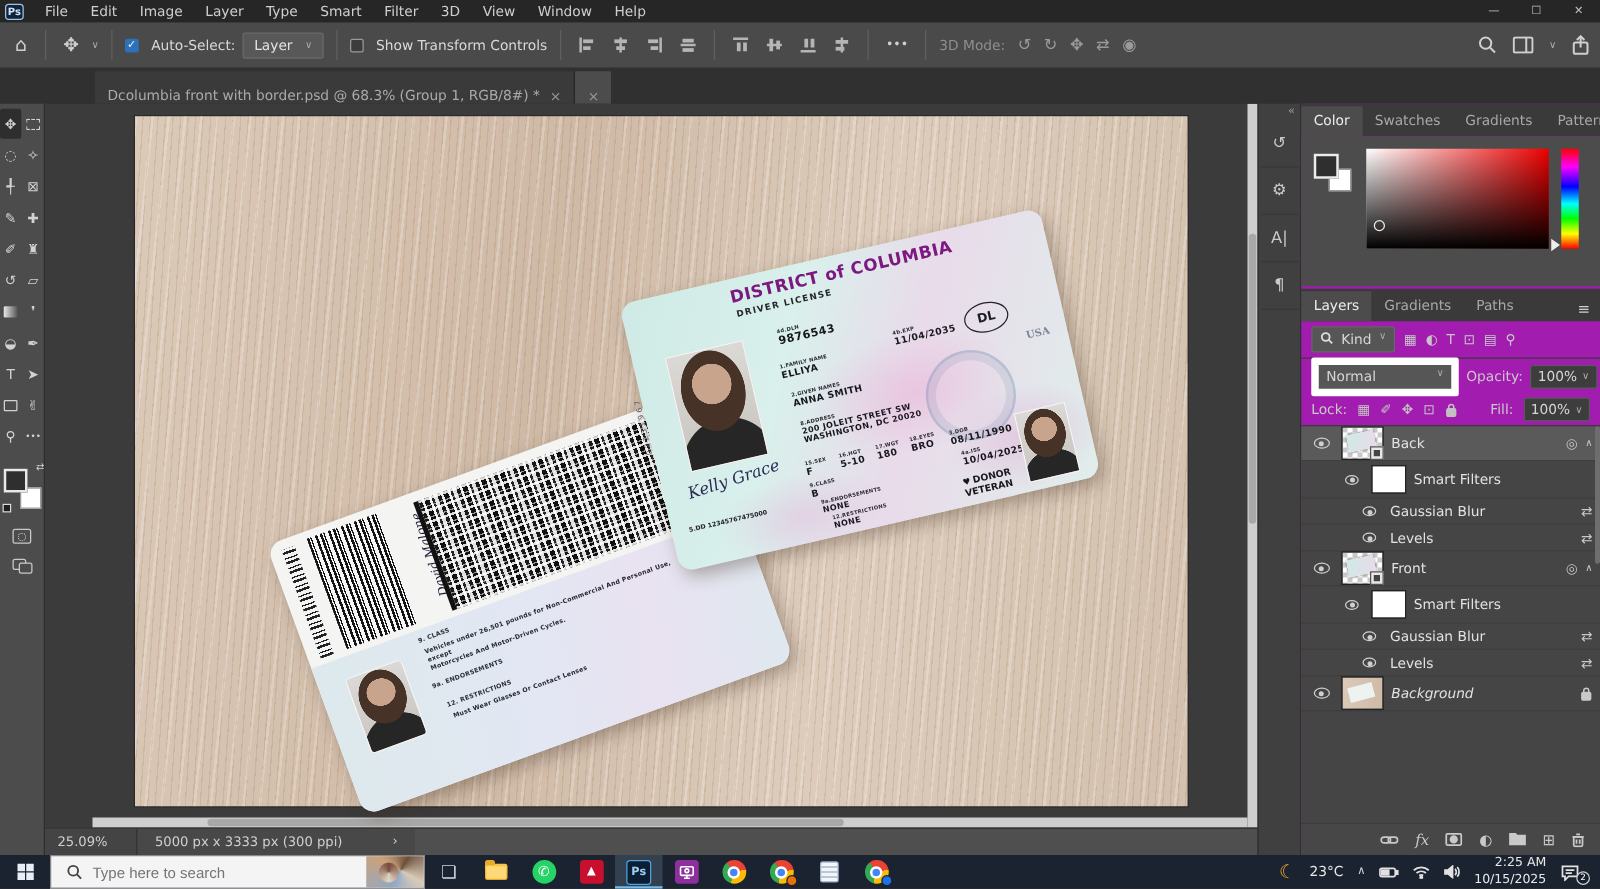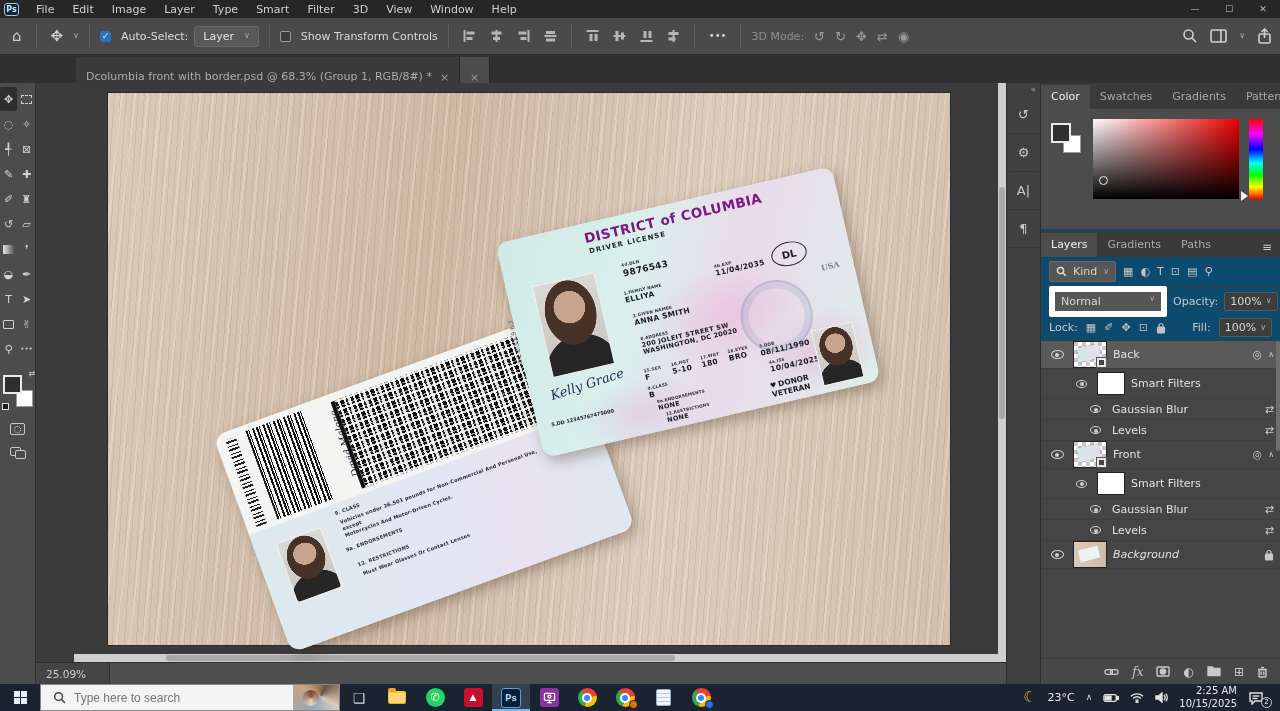--- a/index.html
+++ b/index.html
@@ -114,37 +114,37 @@
   .bk-photo{left:22px;top:122px;width:48px;height:64px;border-radius:4px}
   .bk .fl{font-size:5px}
   .bk-text{position:absolute;font-size:5px;font-weight:bold;color:#26262e;line-height:1.35;letter-spacing:.2px}
 
   
   .dockstrip{width:34px;background:#404040;border-left:1px solid #2e2e2e;display:flex;flex-direction:column;align-items:center}
   .dockstrip .coll{align-self:flex-end;font-size:9px;color:#9c9c9c;padding:2px 4px}
   .dock-ico{width:30px;height:38px;display:flex;align-items:center;justify-content:center;font-size:13px;color:#c9c9c9;border-bottom:1px solid #373737}
 
   
-  .panels{width:240px;background:#0c4a6e;display:flex;flex-direction:column;border-left:1px solid #2e2e2e}
+  .panels{width:240px;background:#a21caf;display:flex;flex-direction:column;border-left:1px solid #2e2e2e}
   .ptabs{height:26px;background:#3a3a3a;display:flex;align-items:flex-end}
   .ptab{padding:5px 10px 6px;font-size:11px;color:#a9a9a9}
   .ptab.active{background:#4c4c4c;color:#eee}
   .ptabs .ham{margin-left:auto;padding:4px 8px;color:#cfcfcf;font-size:12px}
   .color-body{position:relative;height:120px;background:#4c4c4c}
   .mini-sw{position:absolute;left:10px;top:14px;width:30px;height:30px}
   .mini-sw .fg{position:absolute;left:0;top:0;width:20px;height:20px;background:#2f2f2f;border:2px solid #ececec;z-index:2}
   .mini-sw .bg2{position:absolute;left:12px;top:12px;width:18px;height:18px;background:#fff;border:1px solid #999}
   .picker{position:absolute;left:52px;top:10px;width:146px;height:80px;background:linear-gradient(to bottom,rgba(0,0,0,0),#000),linear-gradient(to right,#fff,#e00)}
   .picker .cur{position:absolute;left:6px;bottom:14px;width:9px;height:9px;border:1px solid #eee;border-radius:50%}
   .huebar{position:absolute;left:208px;top:10px;width:14px;height:80px;background:linear-gradient(180deg,#f00,#f0f 18%,#00f 38%,#0ff 55%,#0f0 70%,#ff0 85%,#f00)}
   .huecur{position:absolute;left:200px;top:82px;width:0;height:0;border-top:5px solid rgba(0,0,0,0);border-bottom:5px solid rgba(0,0,0,0);border-left:7px solid #eee}
 
   .layers-panel{flex:1 1 auto;display:flex;flex-direction:column;min-height:0;margin-top:2px}
   .lrow-filter{height:30px;display:flex;align-items:center;gap:7px;padding:0 8px;border-bottom:1px solid #3a3a3a}
-  .kindsel{display:flex;align-items:center;gap:6px;background:#565656;border:1px solid #666;border-radius:2px;padding:3px 6px;font-size:11px}
+  .kindsel{display:flex;align-items:flex-start;gap:6px;background:#565656;border:1px solid #666;border-radius:2px;padding:3px 6px;font-size:11px}
   .kindsel svg{stroke:#ddd;fill:none;stroke-width:1.6}
   .fico{color:#c6c6c6;font-size:11px}
   .lrow-blend{height:28px;display:flex;align-items:center;gap:6px;padding:0 8px}
   .blendsel{flex:0 0 118px;display:flex;align-items:flex-start;justify-content:space-between;background:#565656;border:6px solid #ffffff;border-radius:2px;padding:3px 6px;font-size:11px}
   .small-label{font-size:11px;color:#c9c9c9}
   .valwell{display:flex;align-items:center;gap:4px;background:#3d3d3d;border:1px solid #585858;border-radius:2px;padding:2px 5px;font-size:11px}
   .lrow-lock{height:26px;display:flex;align-items:center;gap:8px;padding:0 8px;border-bottom:1px solid #3a3a3a}
   .lockico{font-size:11px;color:#c2c2c2}
   .layers-list{position:relative;flex:1 1 auto;background:#454545;overflow:hidden}
   .lrow{display:flex;align-items:center;gap:7px;height:28px;padding:0 6px;border-bottom:1px solid #3e3e3e}
@@ -498,20 +498,24 @@
         <div class="hscroll">
             <div class="thumb"></div>
           </div>
         <div class="vscroll">
             <div class="thumb"></div>
           </div>
       </div>
 
       <div class="statusbar">
         <div class="zoomwell">25.09%</div>
+        <div class="docinfo">
+          <span>5000 px x 3333 px (300 ppi)</span>
+          <span class="glyph">›</span>
+        </div>
       </div>
     </section>
 
     <aside class="dockstrip">
       <span class="coll glyph">«</span>
       <span class="dock-ico glyph">↺</span>
       <span class="dock-ico glyph">⚙</span>
       <span class="dock-ico glyph">A|</span>
       <span class="dock-ico glyph">¶</span>
     </aside>

